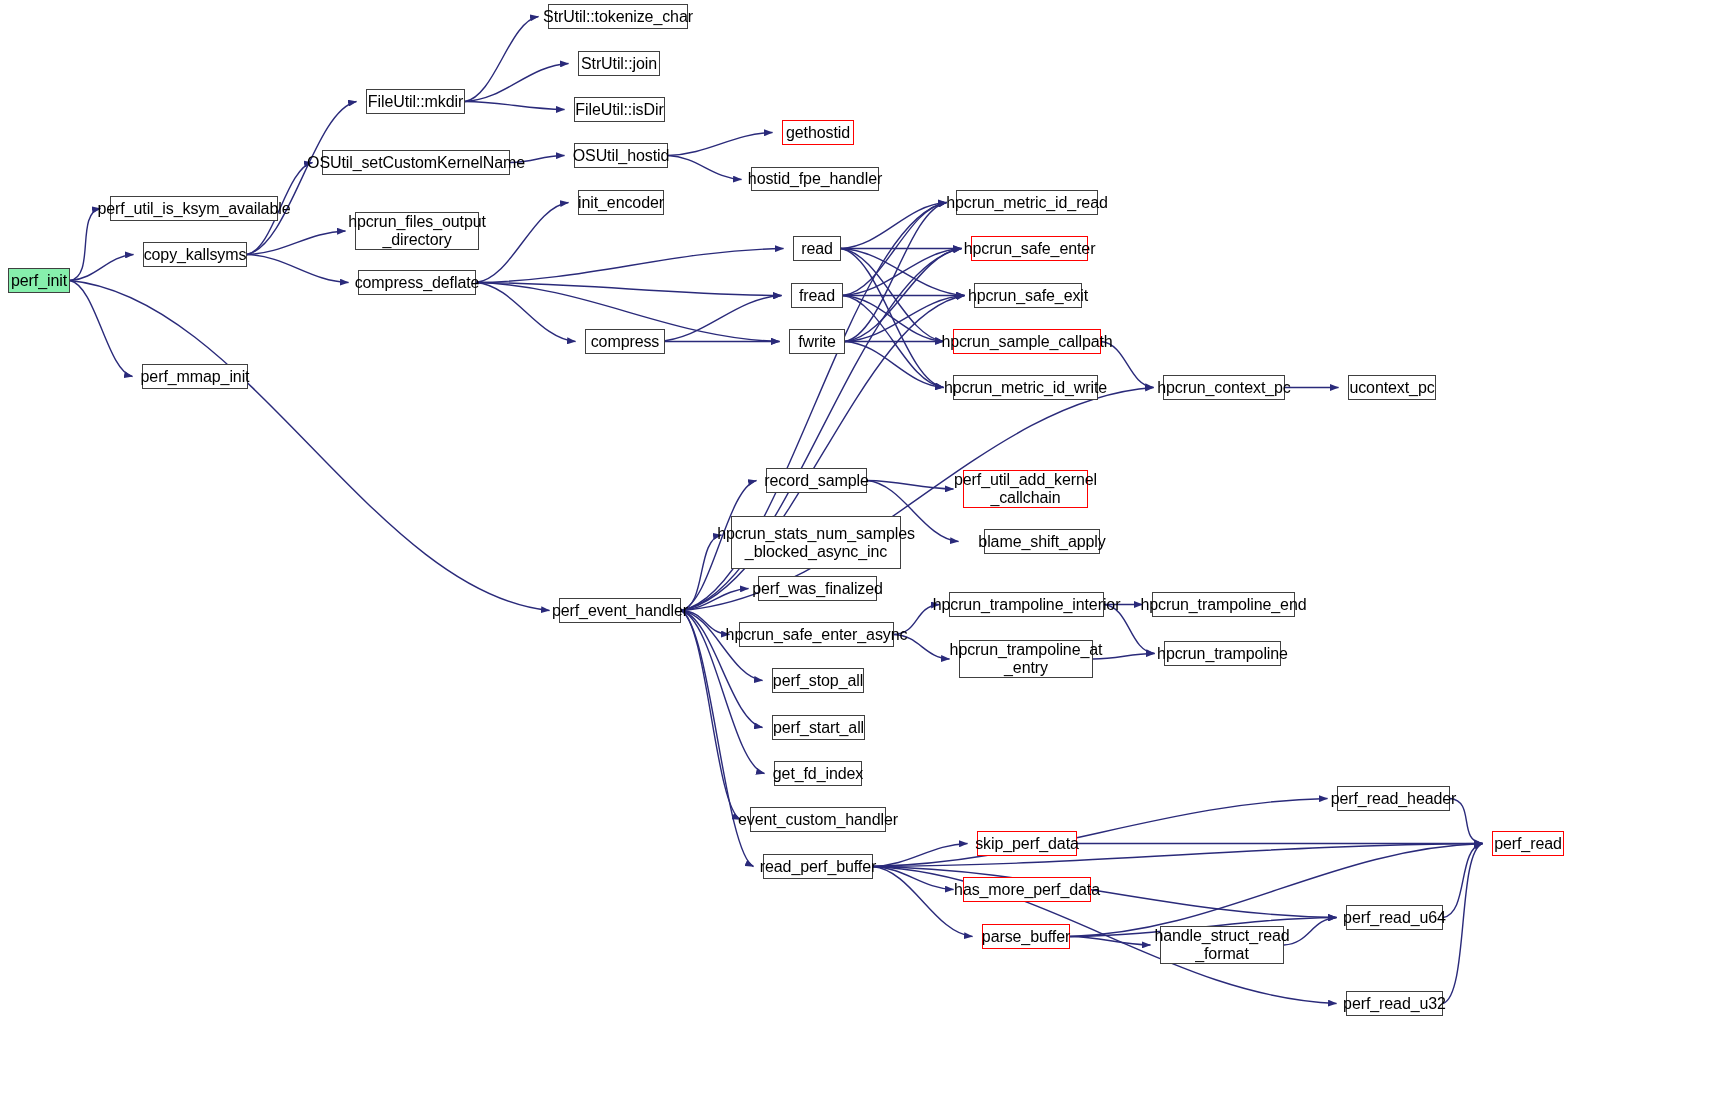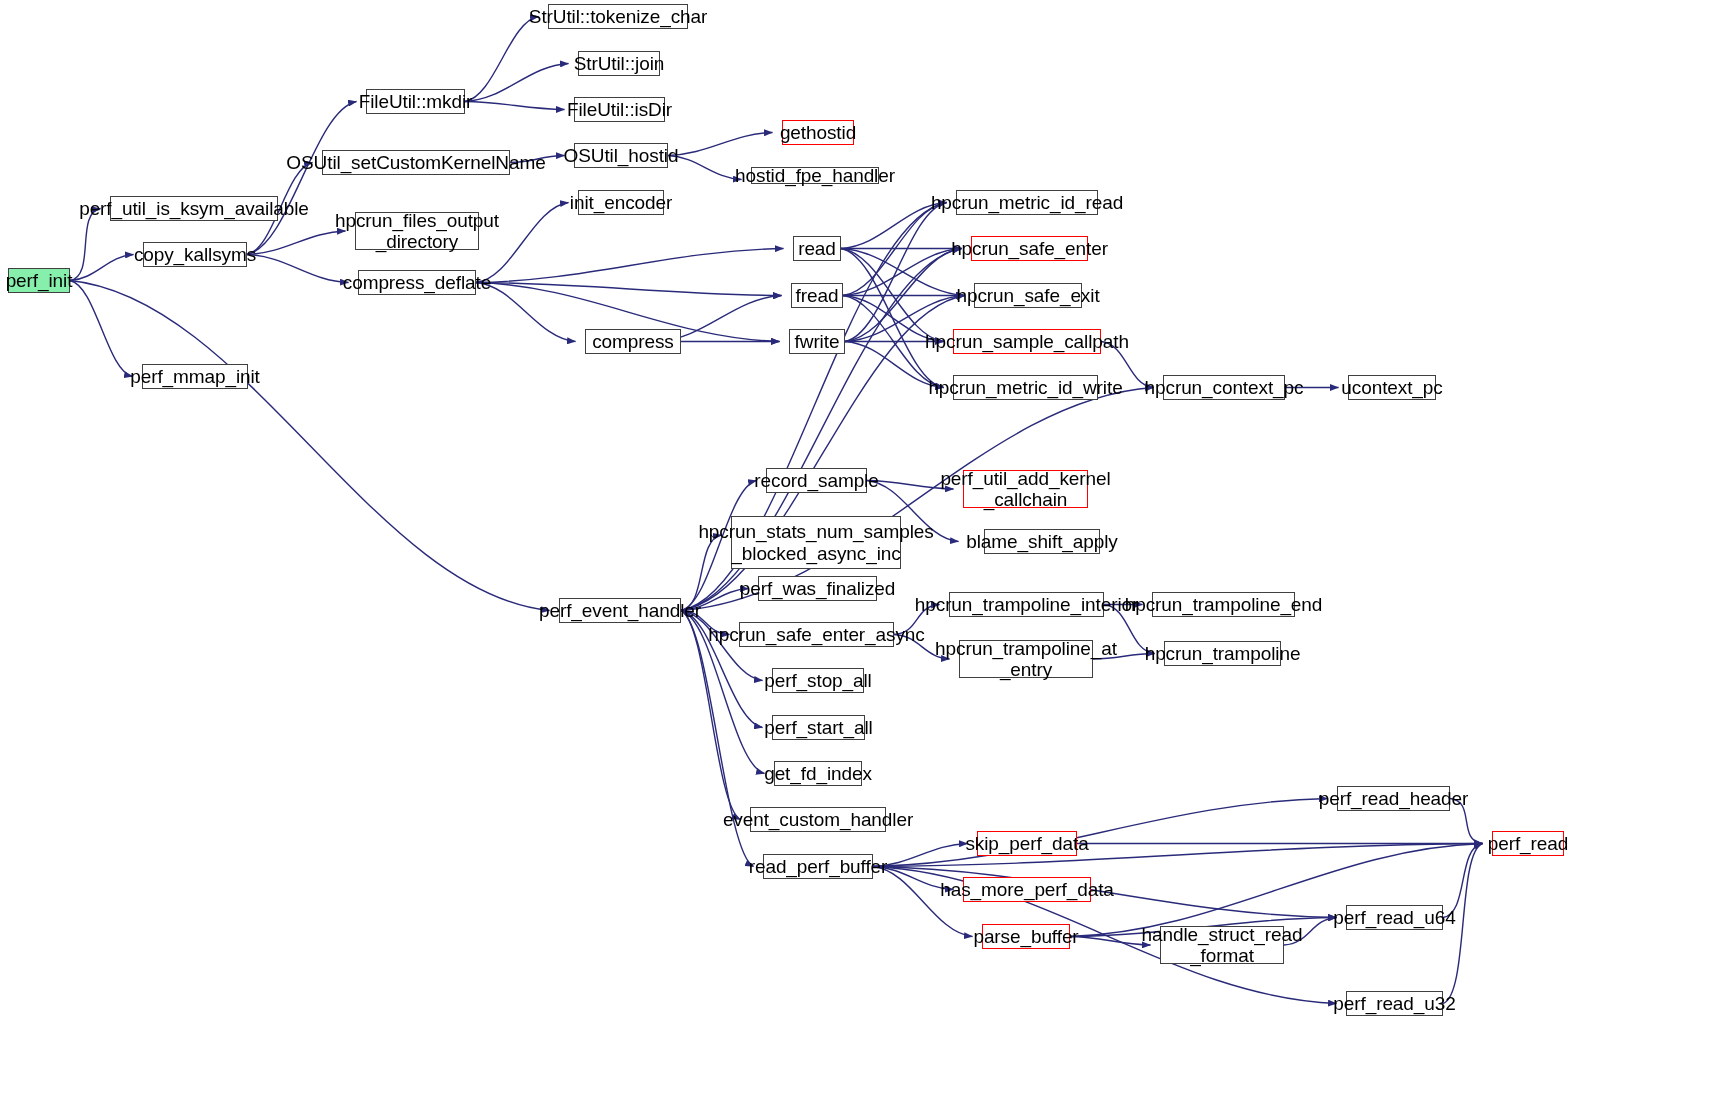--- a/index.html
+++ b/index.html
@@ -34,21 +34,21 @@
   .node {
     position: absolute;
     box-sizing: border-box;
     display: flex;
     align-items: center;
     justify-content: center;
     text-align: center;
     border: 1px solid #404040;
     background: #ffffff;
     color: #000000;
-    font-size: 19px;
+    font-size: 16px;
     line-height: 1.12;
     white-space: pre;
     letter-spacing: -0.1px;
     padding: 0 3px;
   }
   .node.red {
     border-color: #ff0000;
   }
   .node.root {
     background: #86efac;
@@ -149,23 +149,23 @@
       <div class="node" style="left: 366px; top: 89px; width: 99px; height: 25px;">FileUtil::mkdir</div>
       <div class="node" style="left: 322px; top: 150px; width: 188px; height: 25px;">OSUtil_setCustomKernelName</div>
       <div class="node" style="left: 355px; top: 212px; width: 124px; height: 38px;">hpcrun_files_output
 _directory</div>
       <div class="node" style="left: 358px; top: 270px; width: 118px; height: 25px;">compress_deflate</div>
       <div class="node" style="left: 548px; top: 4px; width: 140px; height: 25px;">StrUtil::tokenize_char</div>
       <div class="node" style="left: 578px; top: 51px; width: 82px; height: 25px;">StrUtil::join</div>
       <div class="node" style="left: 574px; top: 97px; width: 91px; height: 25px;">FileUtil::isDir</div>
       <div class="node" style="left: 574px; top: 143px; width: 94px; height: 25px;">OSUtil_hostid</div>
       <div class="node" style="left: 578px; top: 190px; width: 86px; height: 25px;">init_encoder</div>
-      <div class="node" style="left: 585px; top: 329px; width: 96px; height: 25px;">compress</div>
+      <div class="node" style="left: 585px; top: 329px; width: 80px; height: 25px;">compress</div>
       <div class="node red" style="left: 782px; top: 120px; width: 72px; height: 25px;">gethostid</div>
-      <div class="node" style="left: 751px; top: 167px; width: 128px; height: 17px;">hostid_fpe_handler</div>
+      <div class="node" style="left: 751px; top: 167px; width: 128px; height: 24px;">hostid_fpe_handler</div>
       <div class="node" style="left: 793px; top: 236px; width: 48px; height: 25px;">read</div>
       <div class="node" style="left: 791px; top: 283px; width: 52px; height: 25px;">fread</div>
       <div class="node" style="left: 789px; top: 329px; width: 56px; height: 25px;">fwrite</div>
       <div class="node" style="left: 956px; top: 190px; width: 142px; height: 25px;">hpcrun_metric_id_read</div>
       <div class="node red" style="left: 971px; top: 236px; width: 117px; height: 25px;">hpcrun_safe_enter</div>
       <div class="node" style="left: 974px; top: 283px; width: 108px; height: 25px;">hpcrun_safe_exit</div>
       <div class="node red" style="left: 953px; top: 329px; width: 148px; height: 25px;">hpcrun_sample_callpath</div>
       <div class="node" style="left: 953px; top: 375px; width: 145px; height: 25px;">hpcrun_metric_id_write</div>
       <div class="node" style="left: 1163px; top: 375px; width: 122px; height: 25px;">hpcrun_context_pc</div>
       <div class="node" style="left: 1348px; top: 375px; width: 88px; height: 25px;">ucontext_pc</div>

